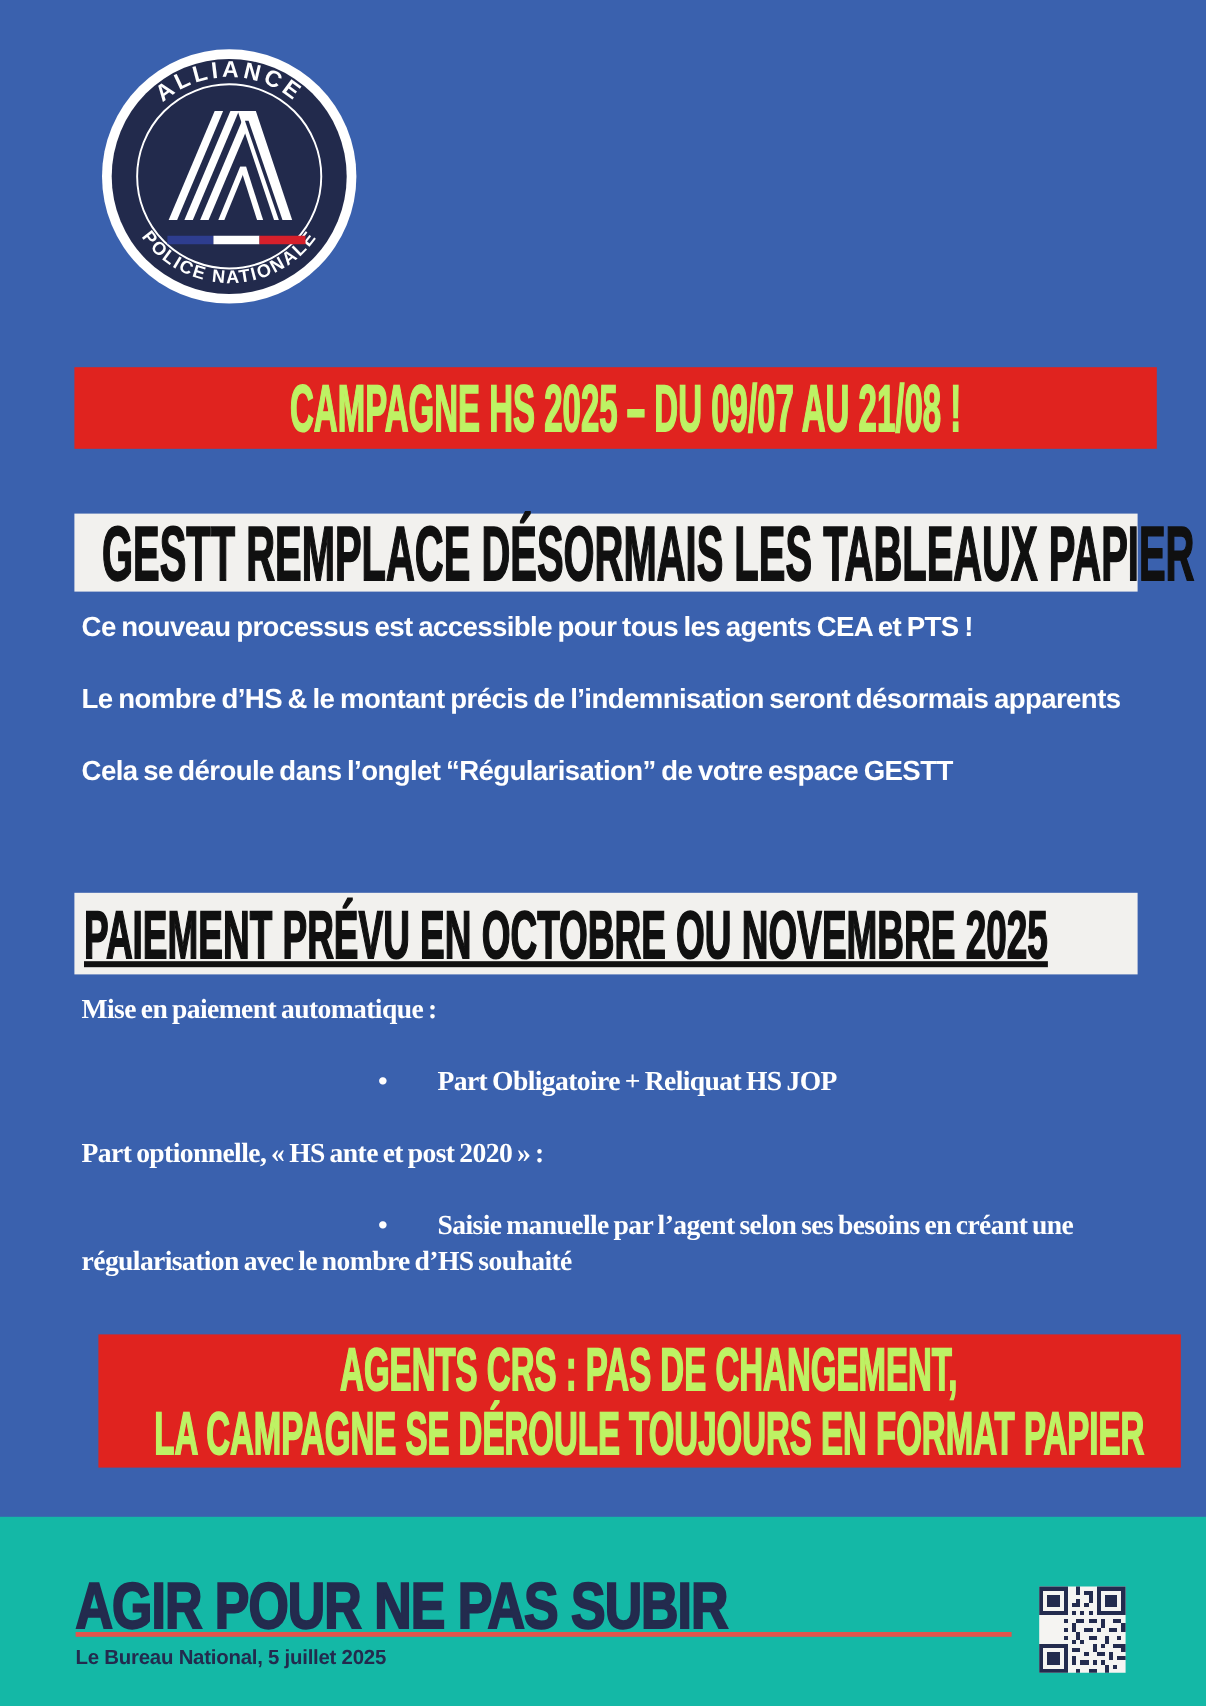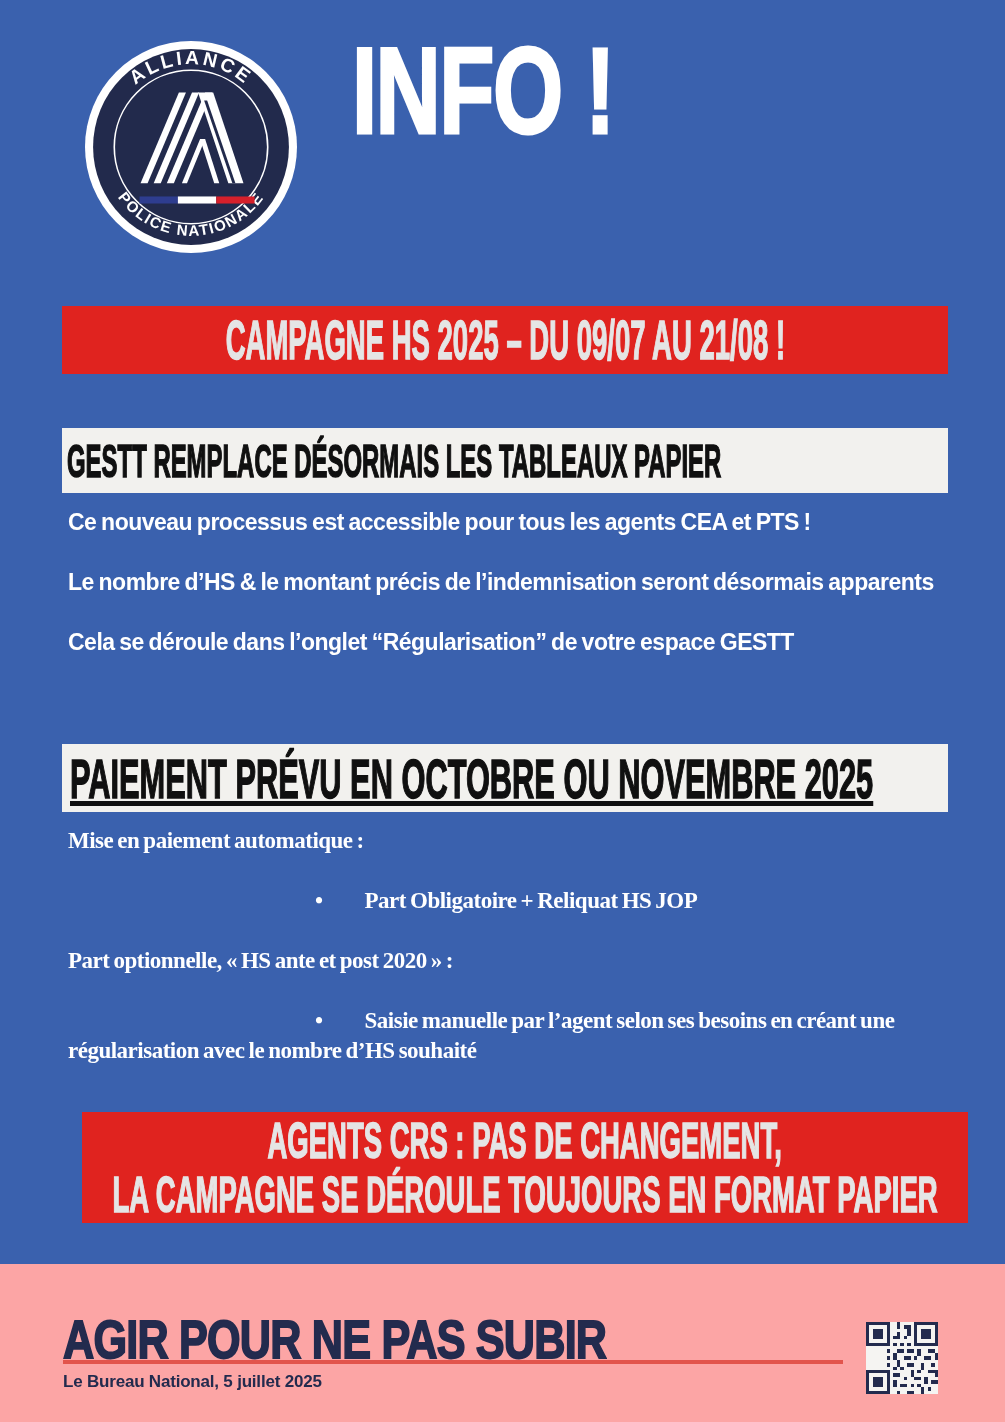--- a/index.html
+++ b/index.html
@@ -26,45 +26,45 @@
     -webkit-text-stroke:1.5px currentColor;
   }
   .cond.center { transform-origin:center center; }
 
   
   .banner {
     position:absolute; left:62px; width:886px;
     display:flex; align-items:center;
     font-weight:bold;
   }
-  .banner.red   { background:#e0231f; color:#e5e5e5; justify-content:center; }
+  .banner.red   { background:#e0231f; color:#bef264; justify-content:center;padding-left:16px; }
   .banner.white { background:#f2f1ee; color:#101010; }
 
   .banner-campaign { top:306px; height:68px; font-size:55px; }
-  .banner-gestt    { top:428px; height:65px; font-size:46px; padding-left:5px; box-sizing:border-box; }
+  .banner-gestt    { top:428px; height:65px; font-size:64px; padding-left:23px; box-sizing:border-box; }
   .banner-paiement { top:744px; height:68px; font-size:56px; padding-left:8px; box-sizing:border-box;text-decoration:underline; }
   .banner-crs      { top:1112px; height:111px; font-size:50px; line-height:54px;
                      flex-direction:column; justify-content:center; text-align:right;margin-left:20px; }
 
   
   .copy {
     position:absolute; left:68px; width:878px;
     color:#ffffff; font-weight:bold; font-size:23px; line-height:30px;
     letter-spacing:-0.5px; word-spacing:-1.2px;
   }
   .copy-gestt    { top:507px; }
   .copy-paiement { top:826px;font-family:Liberation Serif, serif; }
   .copy p { margin:0 0 30px 0; }
   .bullet-p { text-indent:247px; }
   .bullet-glyph { padding-right:42px; }
 
   
   .footer {
     position:absolute; left:0; top:1264px; width:1005px; height:158px;
-    background:#fca5a5;
+    background:#14b8a6;
   }
   .slogan {
     position:absolute; left:63px; top:48px;
     color:#232b4e; font-weight:bold; font-size:54px; line-height:54px;
     letter-spacing:-1px;
   }
   .slogan .cond { -webkit-text-stroke:1.8px #232b4e; }
   .footer-rule { position:absolute; left:63px; top:96px; width:780px; height:4px; background:#e2544c; }
   .byline {
     position:absolute; left:63px; top:108px;
@@ -105,21 +105,20 @@
 
       <g>
         <rect x="55" y="155" width="38" height="7" fill="#2e3d8f"></rect>
         <rect x="93" y="155" width="38" height="7" fill="#ffffff"></rect>
         <rect x="131" y="155" width="38" height="7" fill="#d6202b"></rect>
       </g>
     </svg>
   </div>
 
   <div class="title">
-    <div><span class="cond" style="--sx:0.74">INFO !</span></div>
   </div>
 
   <div class="banner red banner-campaign">
     <span class="cond center" style="--sx:0.50">CAMPAGNE HS 2025 – DU 09/07 AU 21/08 !</span>
   </div>
 
   <div class="banner white banner-gestt">
     <span class="cond" style="--sx:0.52">GESTT REMPLACE DÉSORMAIS LES TABLEAUX PAPIER</span>
   </div>
   <div class="copy copy-gestt">

